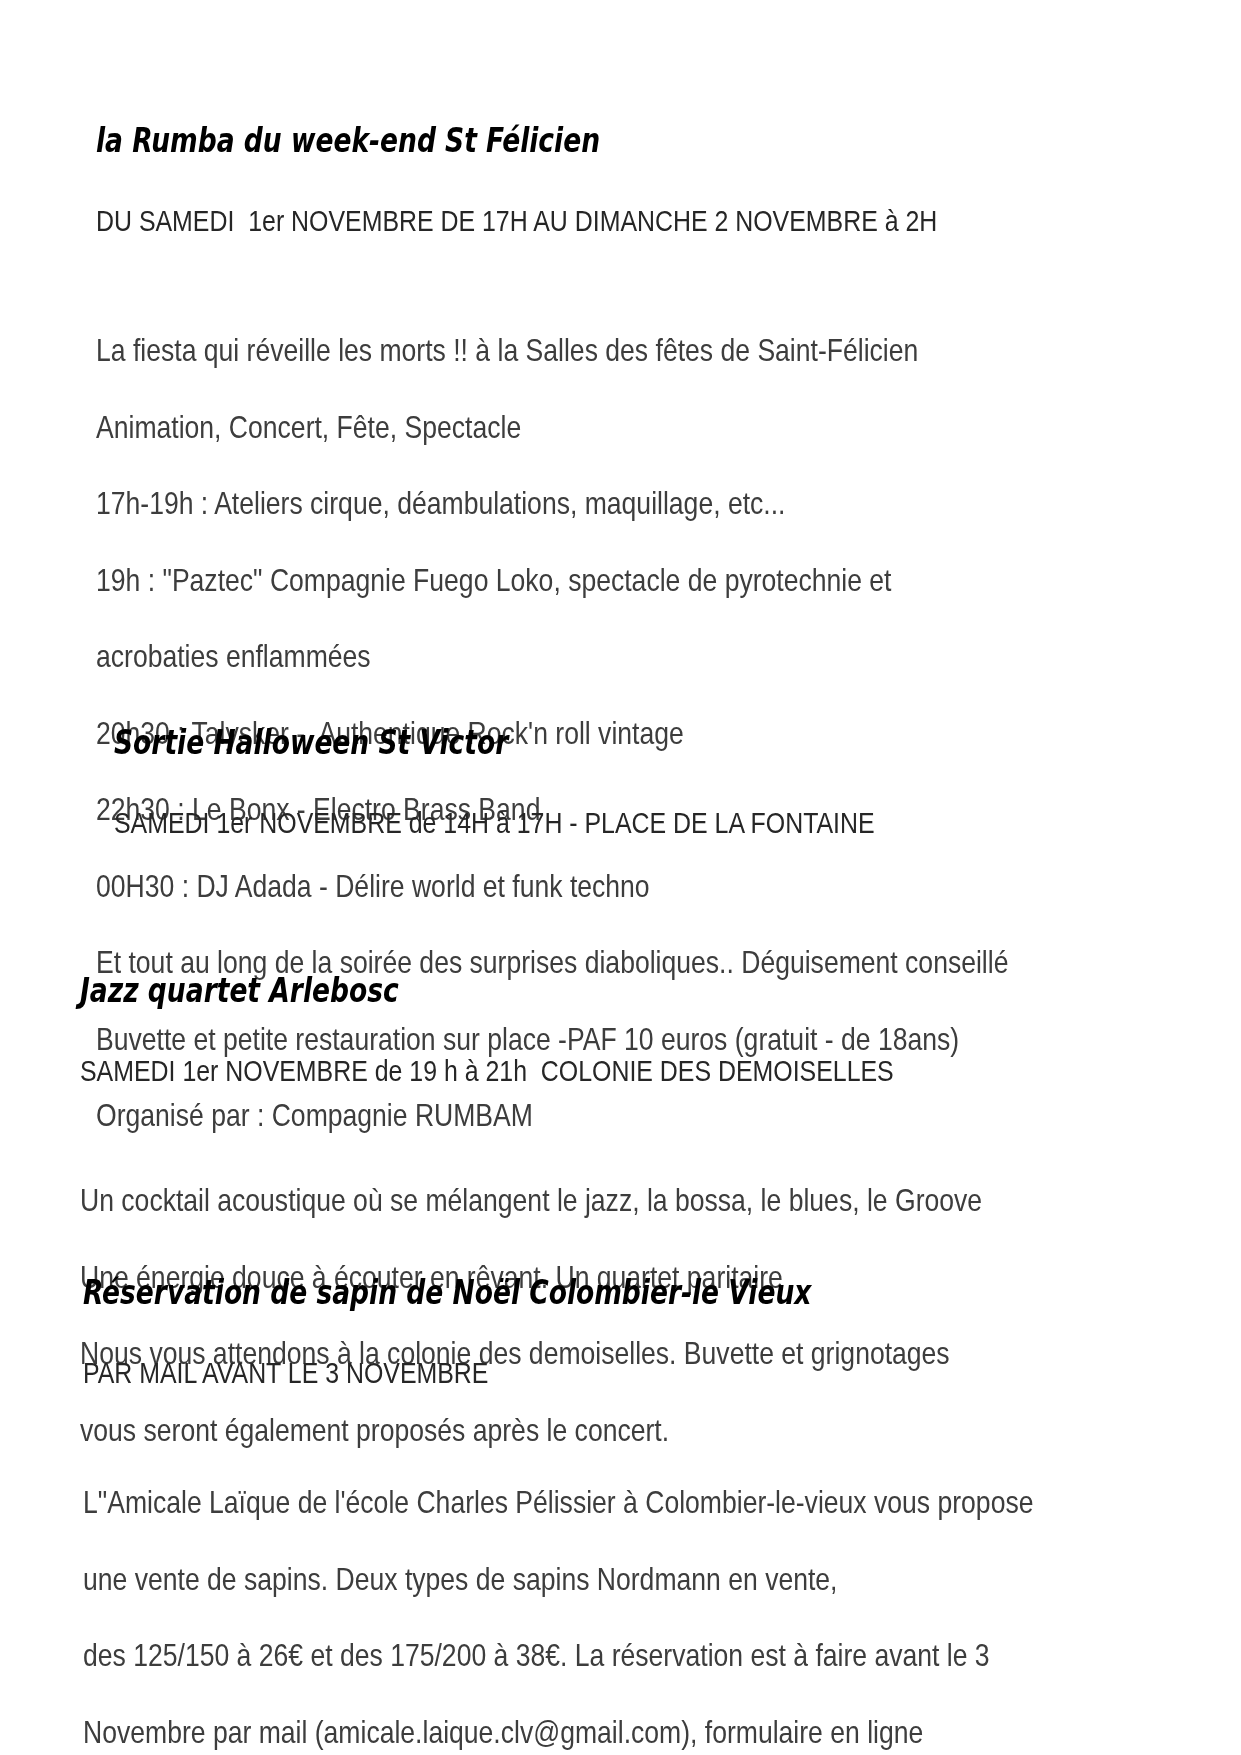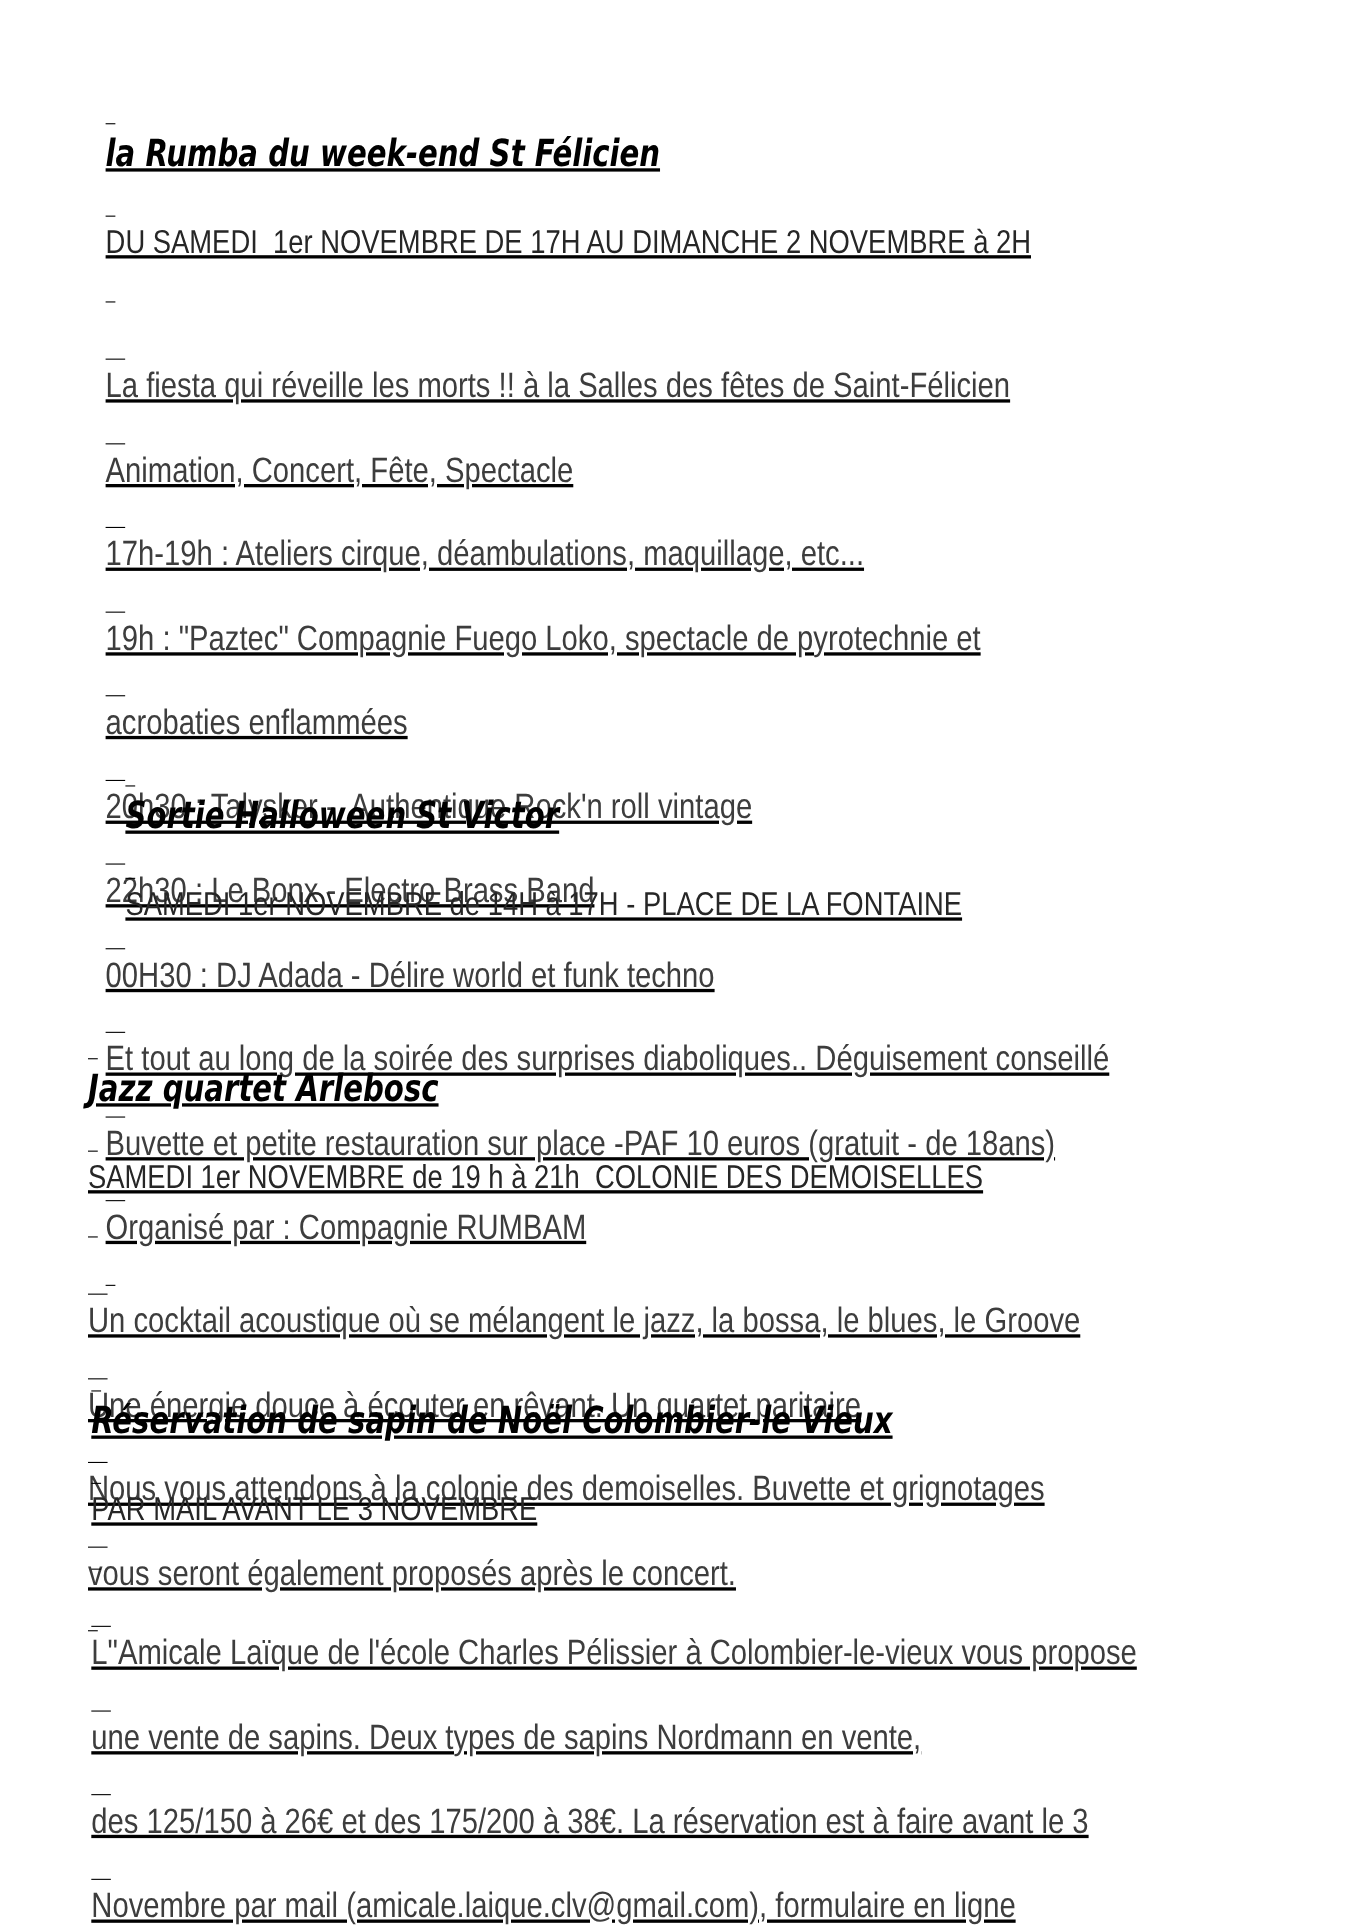--- a/index.html
+++ b/index.html
@@ -10,21 +10,20 @@
     width: 1241px;
     height: 1755px;
     background: #ffffff;
     overflow: hidden;
     position: relative;
     font-family: "Liberation Sans", "DejaVu Sans", sans-serif;
   }
   .event {
     position: absolute;
     white-space: pre;
-    text-decoration: underline;
   }
   .event-title {
     margin: 0;
     font-family: "DejaVu Sans", "Liberation Sans", sans-serif;
     font-style: italic;
     font-weight: 700;
     font-size: 34px;
     line-height: 48px;
     color: #000000;
     transform: scaleX(0.78);

